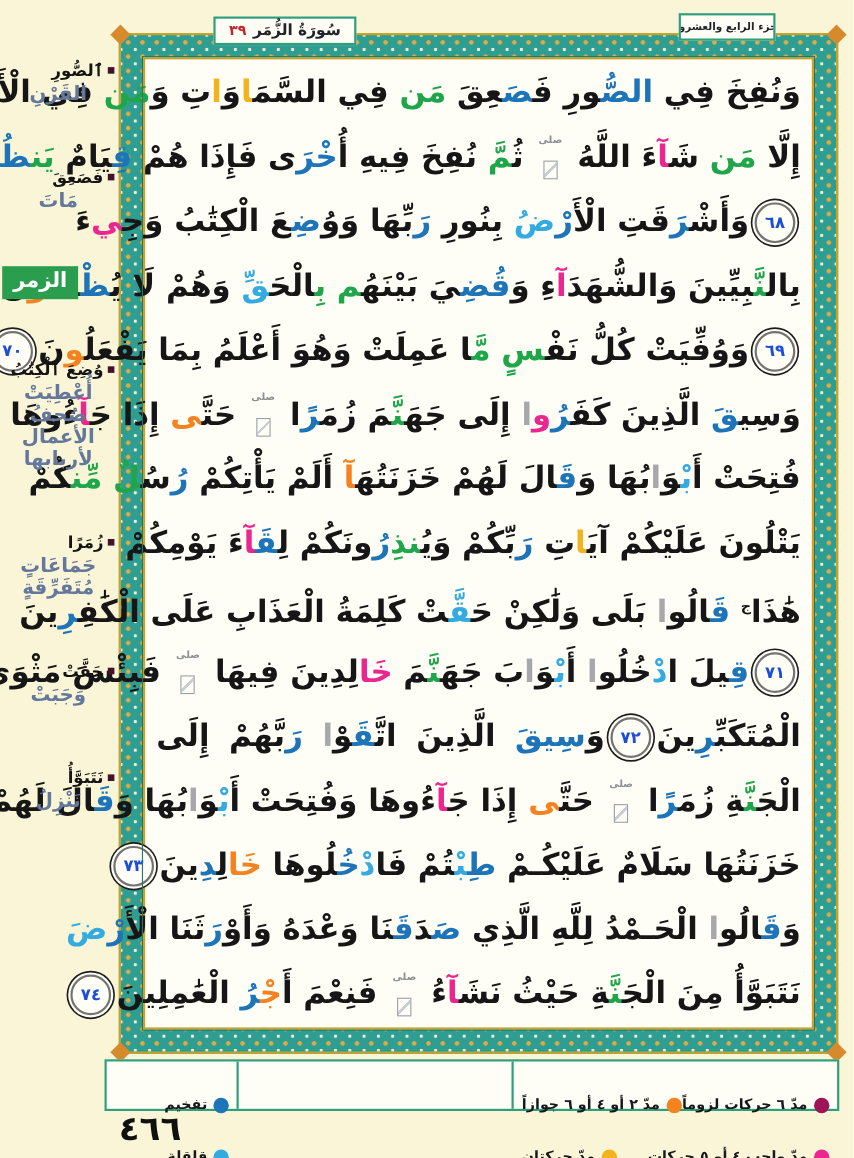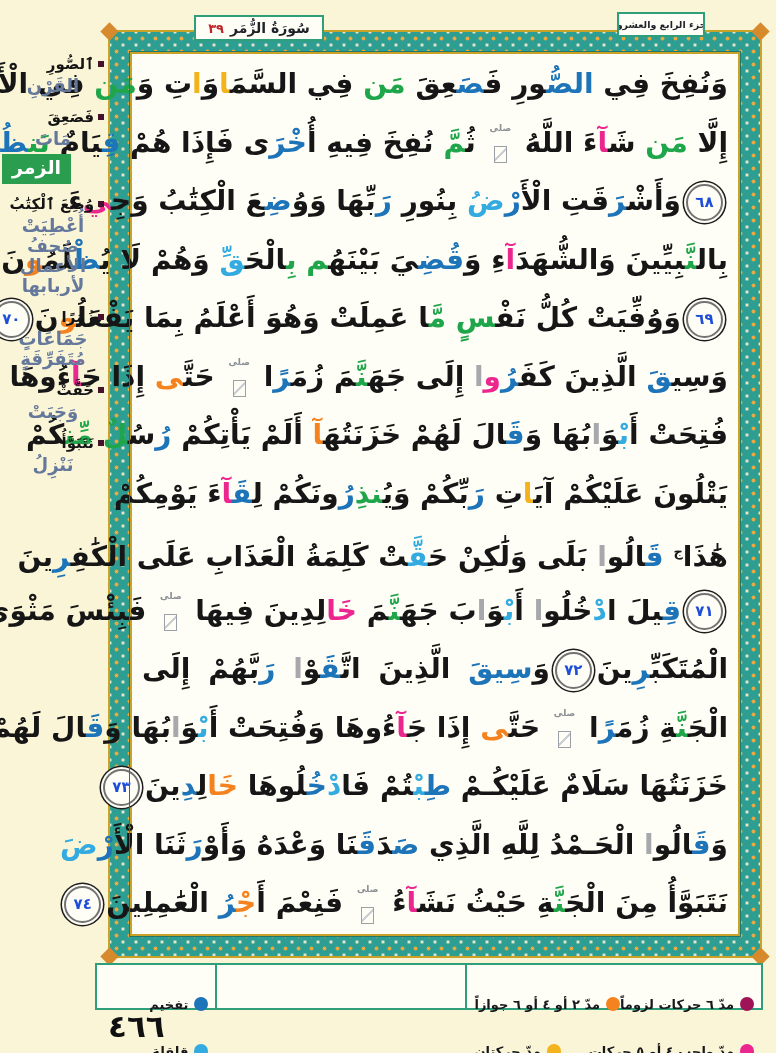--- a/index.html
+++ b/index.html
@@ -52,21 +52,21 @@
     position:absolute;background:#fffef6;border:2px solid #2f9e7a;
     display:flex;align-items:center;justify-content:center;
     box-sizing:border-box;z-index:5;direction:rtl;gap:6px;
   }
   .surah-box{left:194px;top:15px;width:130px;height:26px;font-size:14px;font-weight:bold;color:#20242a;}
   .surah-num{color:#c0272d;font-size:13px;font-weight:bold;}
   .juz-box{left:617px;top:12px;width:88px;height:25px;font-size:9.5px;font-weight:bold;color:#20242a;white-space:nowrap;overflow:hidden;}
   
   .margin-col{
     position:absolute;left:2px;top:52px;width:102px;
-    display:flex;flex-direction:column;direction:rtl;z-index:4;
+    display:flex;flex-direction:column;direction:rtl;z-index:4;gap:44px;
   }
   .mnote{margin-bottom:9px;text-align:right;}
   .mword{
     font-size:15px;font-weight:bold;color:#141414;line-height:24px;
     display:flex;align-items:center;gap:4px;justify-content:flex-start;
   }
   .mbullet{width:6px;height:6px;background:#45122b;display:inline-block;flex:0 0 auto;}
   .mmean{font-size:18px;color:#64789b;line-height:20px;text-align:center;font-weight:bold;}
   .stab{
     background:#2a9d4e;color:#ffffff;font-weight:bold;font-size:19px;
@@ -80,21 +80,21 @@
     display:flex;direction:rtl;z-index:5;
   }
   .lcell{height:100%;display:flex;flex-direction:column;justify-content:space-evenly;box-sizing:border-box;padding:0 7px;}
   .lcell + .lcell{border-left:none;}
   .lcell:nth-child(2),.lcell:nth-child(3){border-right:2px solid #2f9e7a;}
   .lcell:nth-child(1){flex:0 0 292px;}
   .lcell:nth-child(2){flex:0 0 250px;}
   .lcell:nth-child(3){flex:1;}
   .lrow{display:flex;direction:rtl;justify-content:space-between;align-items:center;}
   .lrow.single{justify-content:flex-start;}
-  .litem{display:inline-flex;align-items:flex-start;direction:rtl;margin-top:32px;}
+  .litem{display:inline-flex;align-items:flex-end;direction:rtl;margin-top:32px;}
   .ldot{width:14px;height:14px;border-radius:50%;margin-left:6px;flex:0 0 auto;}
   .llabel{font-size:13px;font-weight:bold;color:#16181c;white-space:nowrap;}
   
   .pagenum{
     position:absolute;left:108px;top:1008px;width:654px;text-align:left;
     font-size:31px;font-weight:bold;color:#101010;z-index:5;
   }
 </style>
 </head>
 <body>

